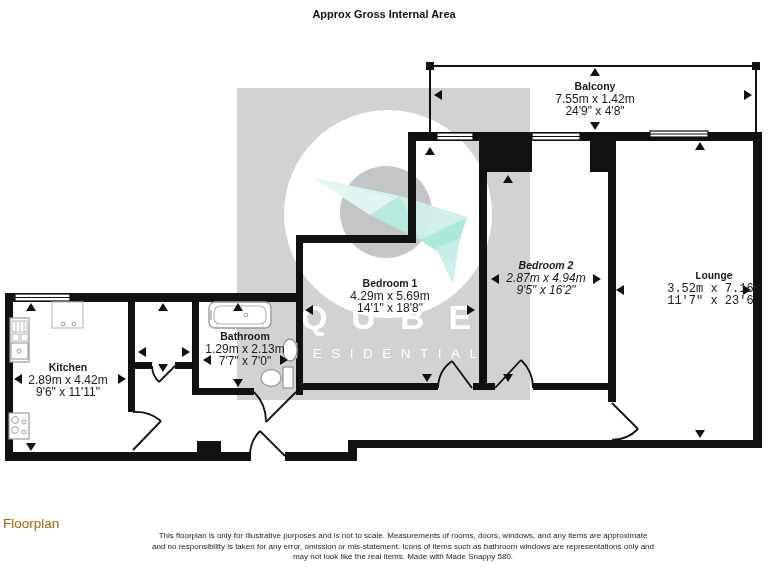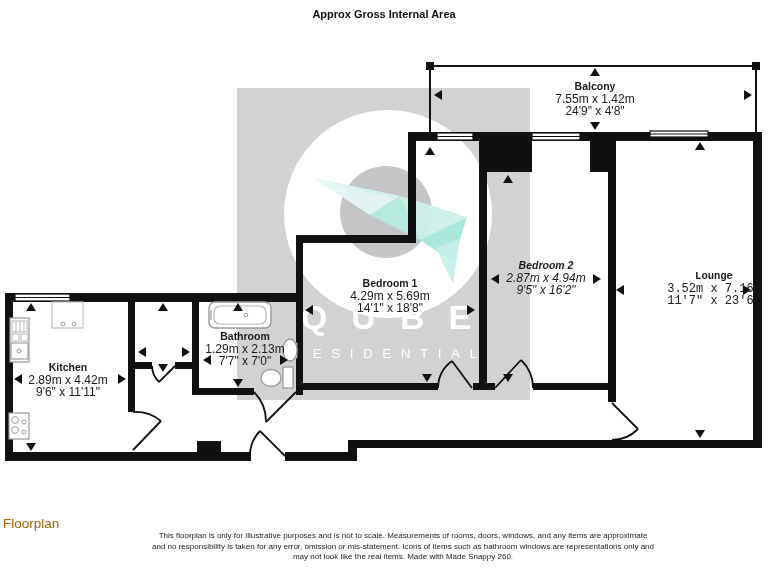--- a/index.html
+++ b/index.html
@@ -246,16 +246,16 @@
     <div class="rname">Bathroom</div>
     <div class="rdim">1.29m x 2.13m</div>
     <div class="rdim">7'7" x 7'0"</div>
   </div>
 
   <div class="floorplan-label">Floorplan</div>
 
   <div class="disclaimer">
     <div>This floorplan is only for illustrative purposes and is not to scale. Measurements of rooms, doors, windows, and any items are approximate</div>
     <div>and no responsibility is taken for any error, omission or mis-statement. Icons of items such as bathroom windows are representations only and</div>
-    <div>may not look like the real items. Made with Made Snappy 260.</div>
+    <div>may not look like the real items. Made with Made Snappy 580.</div>
   </div>
 
 </div>
 
 </body></html>

